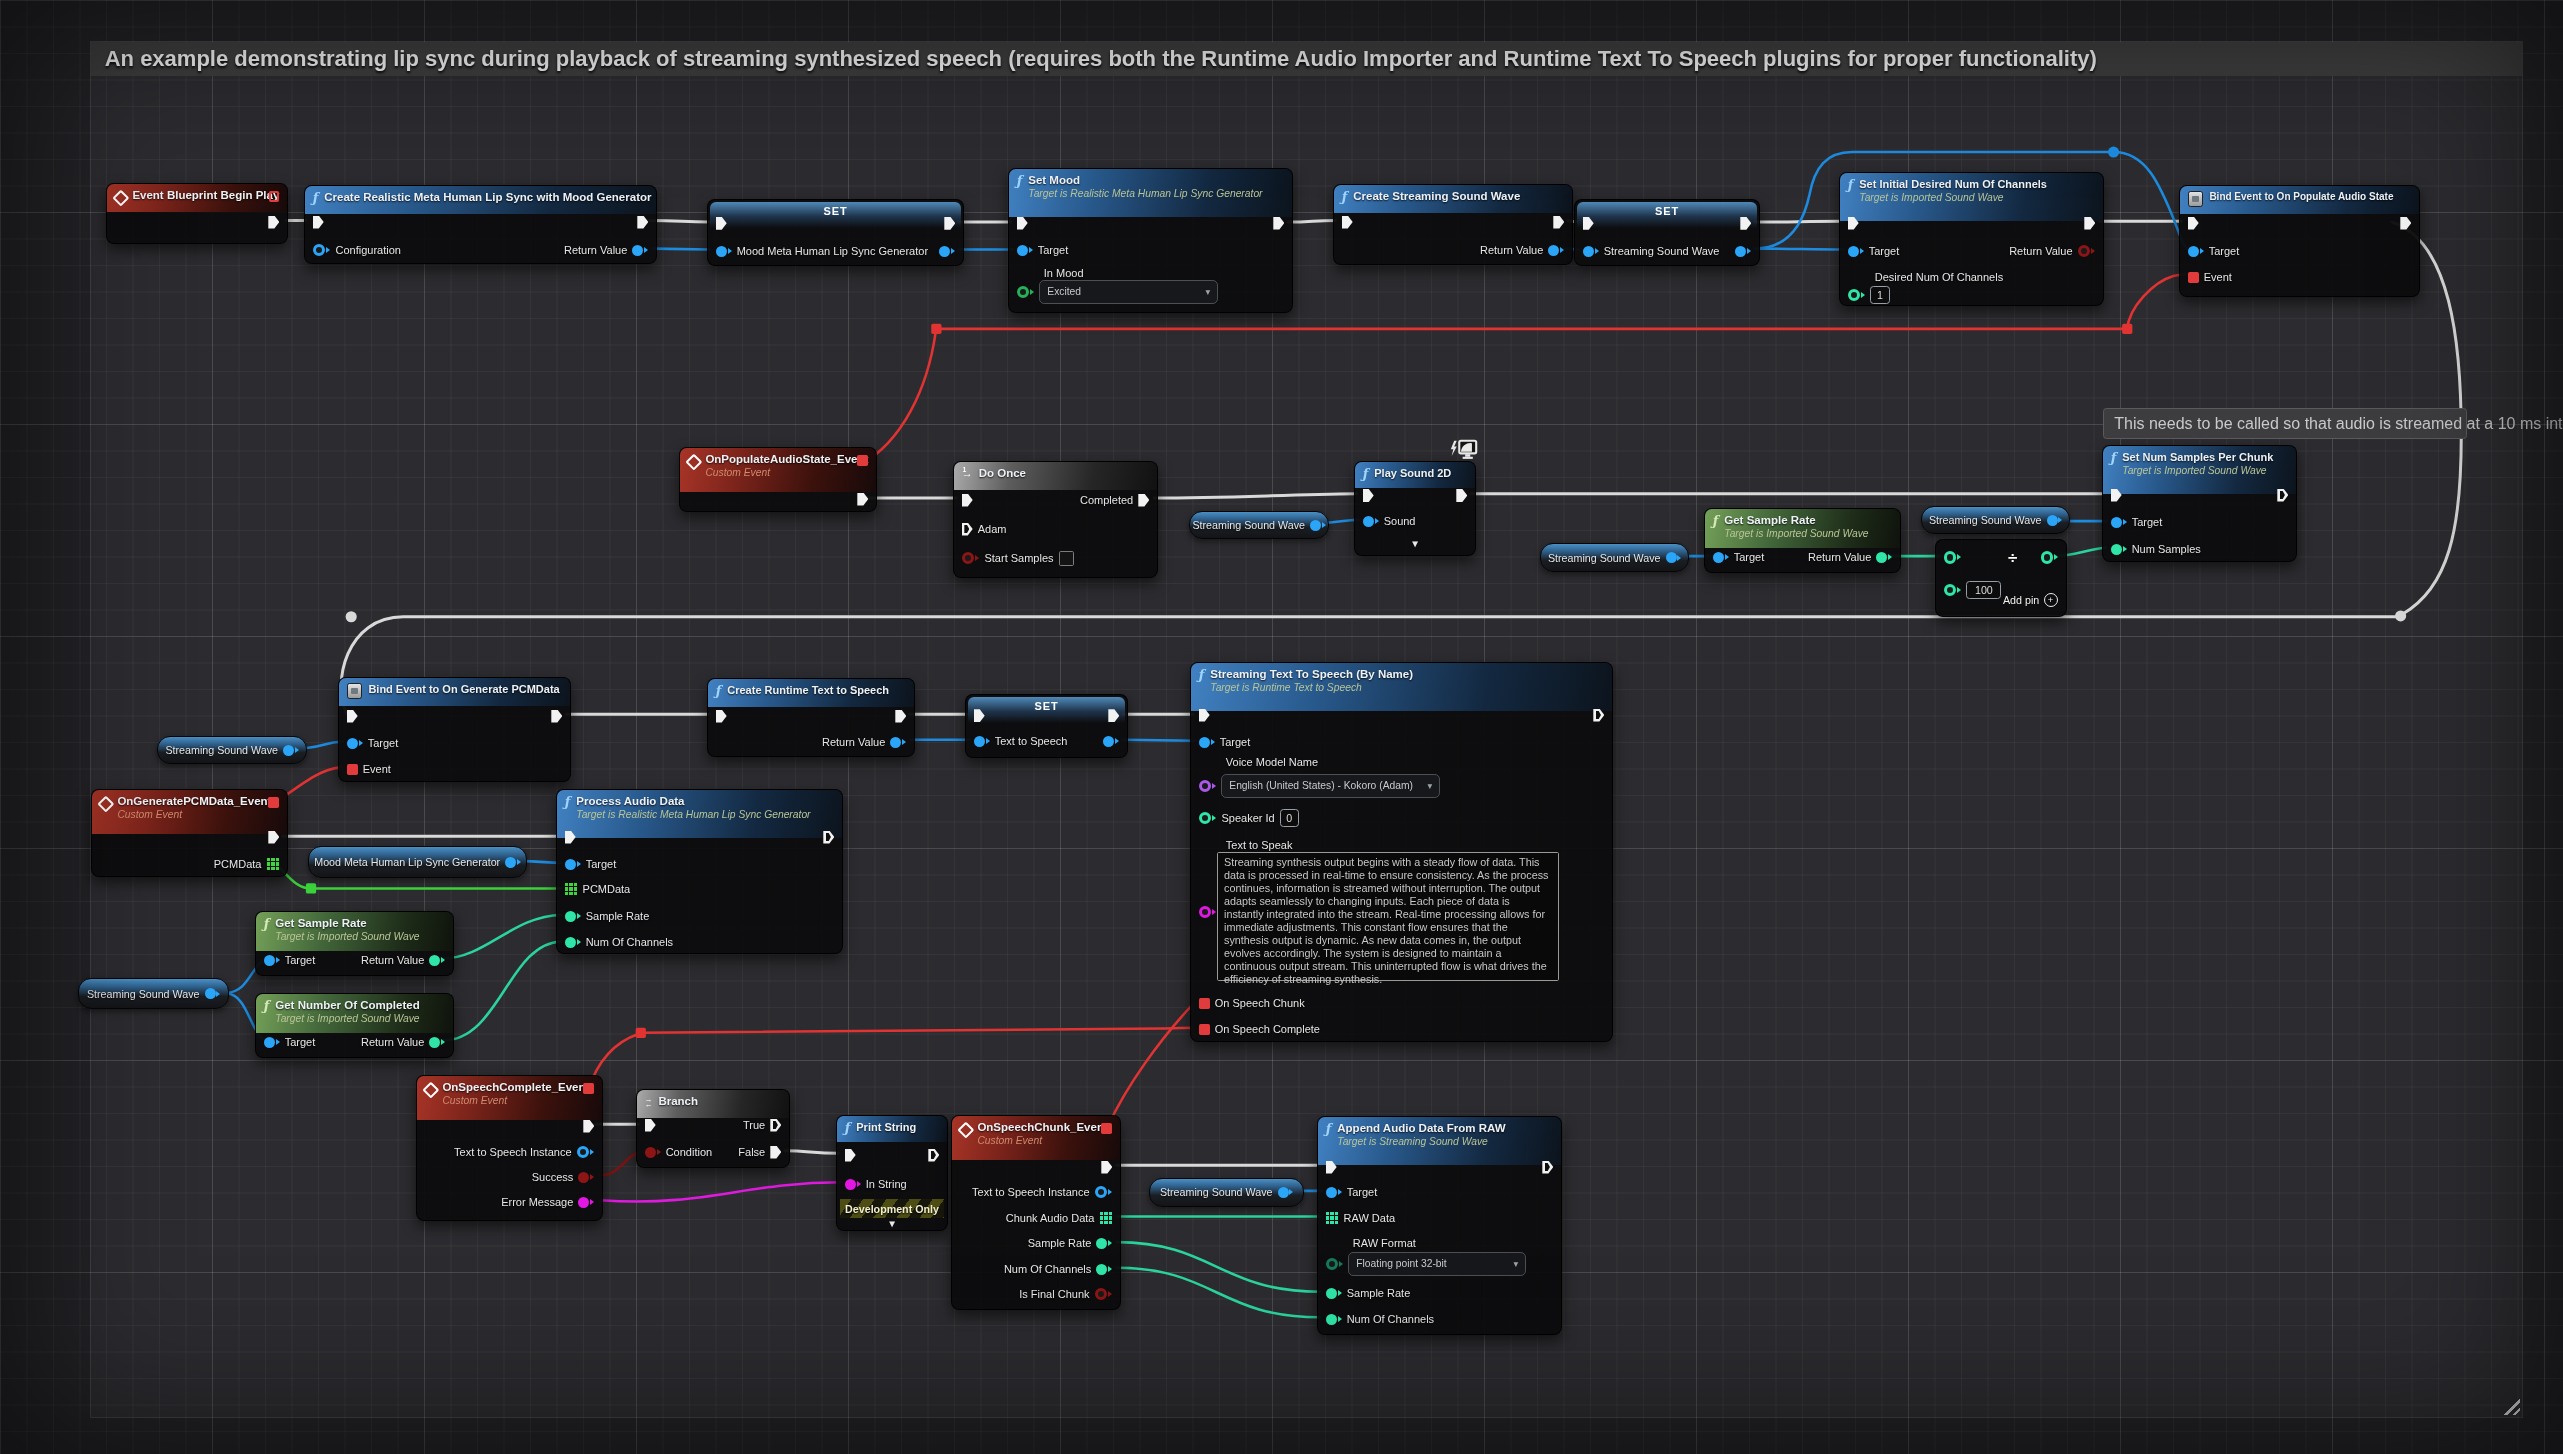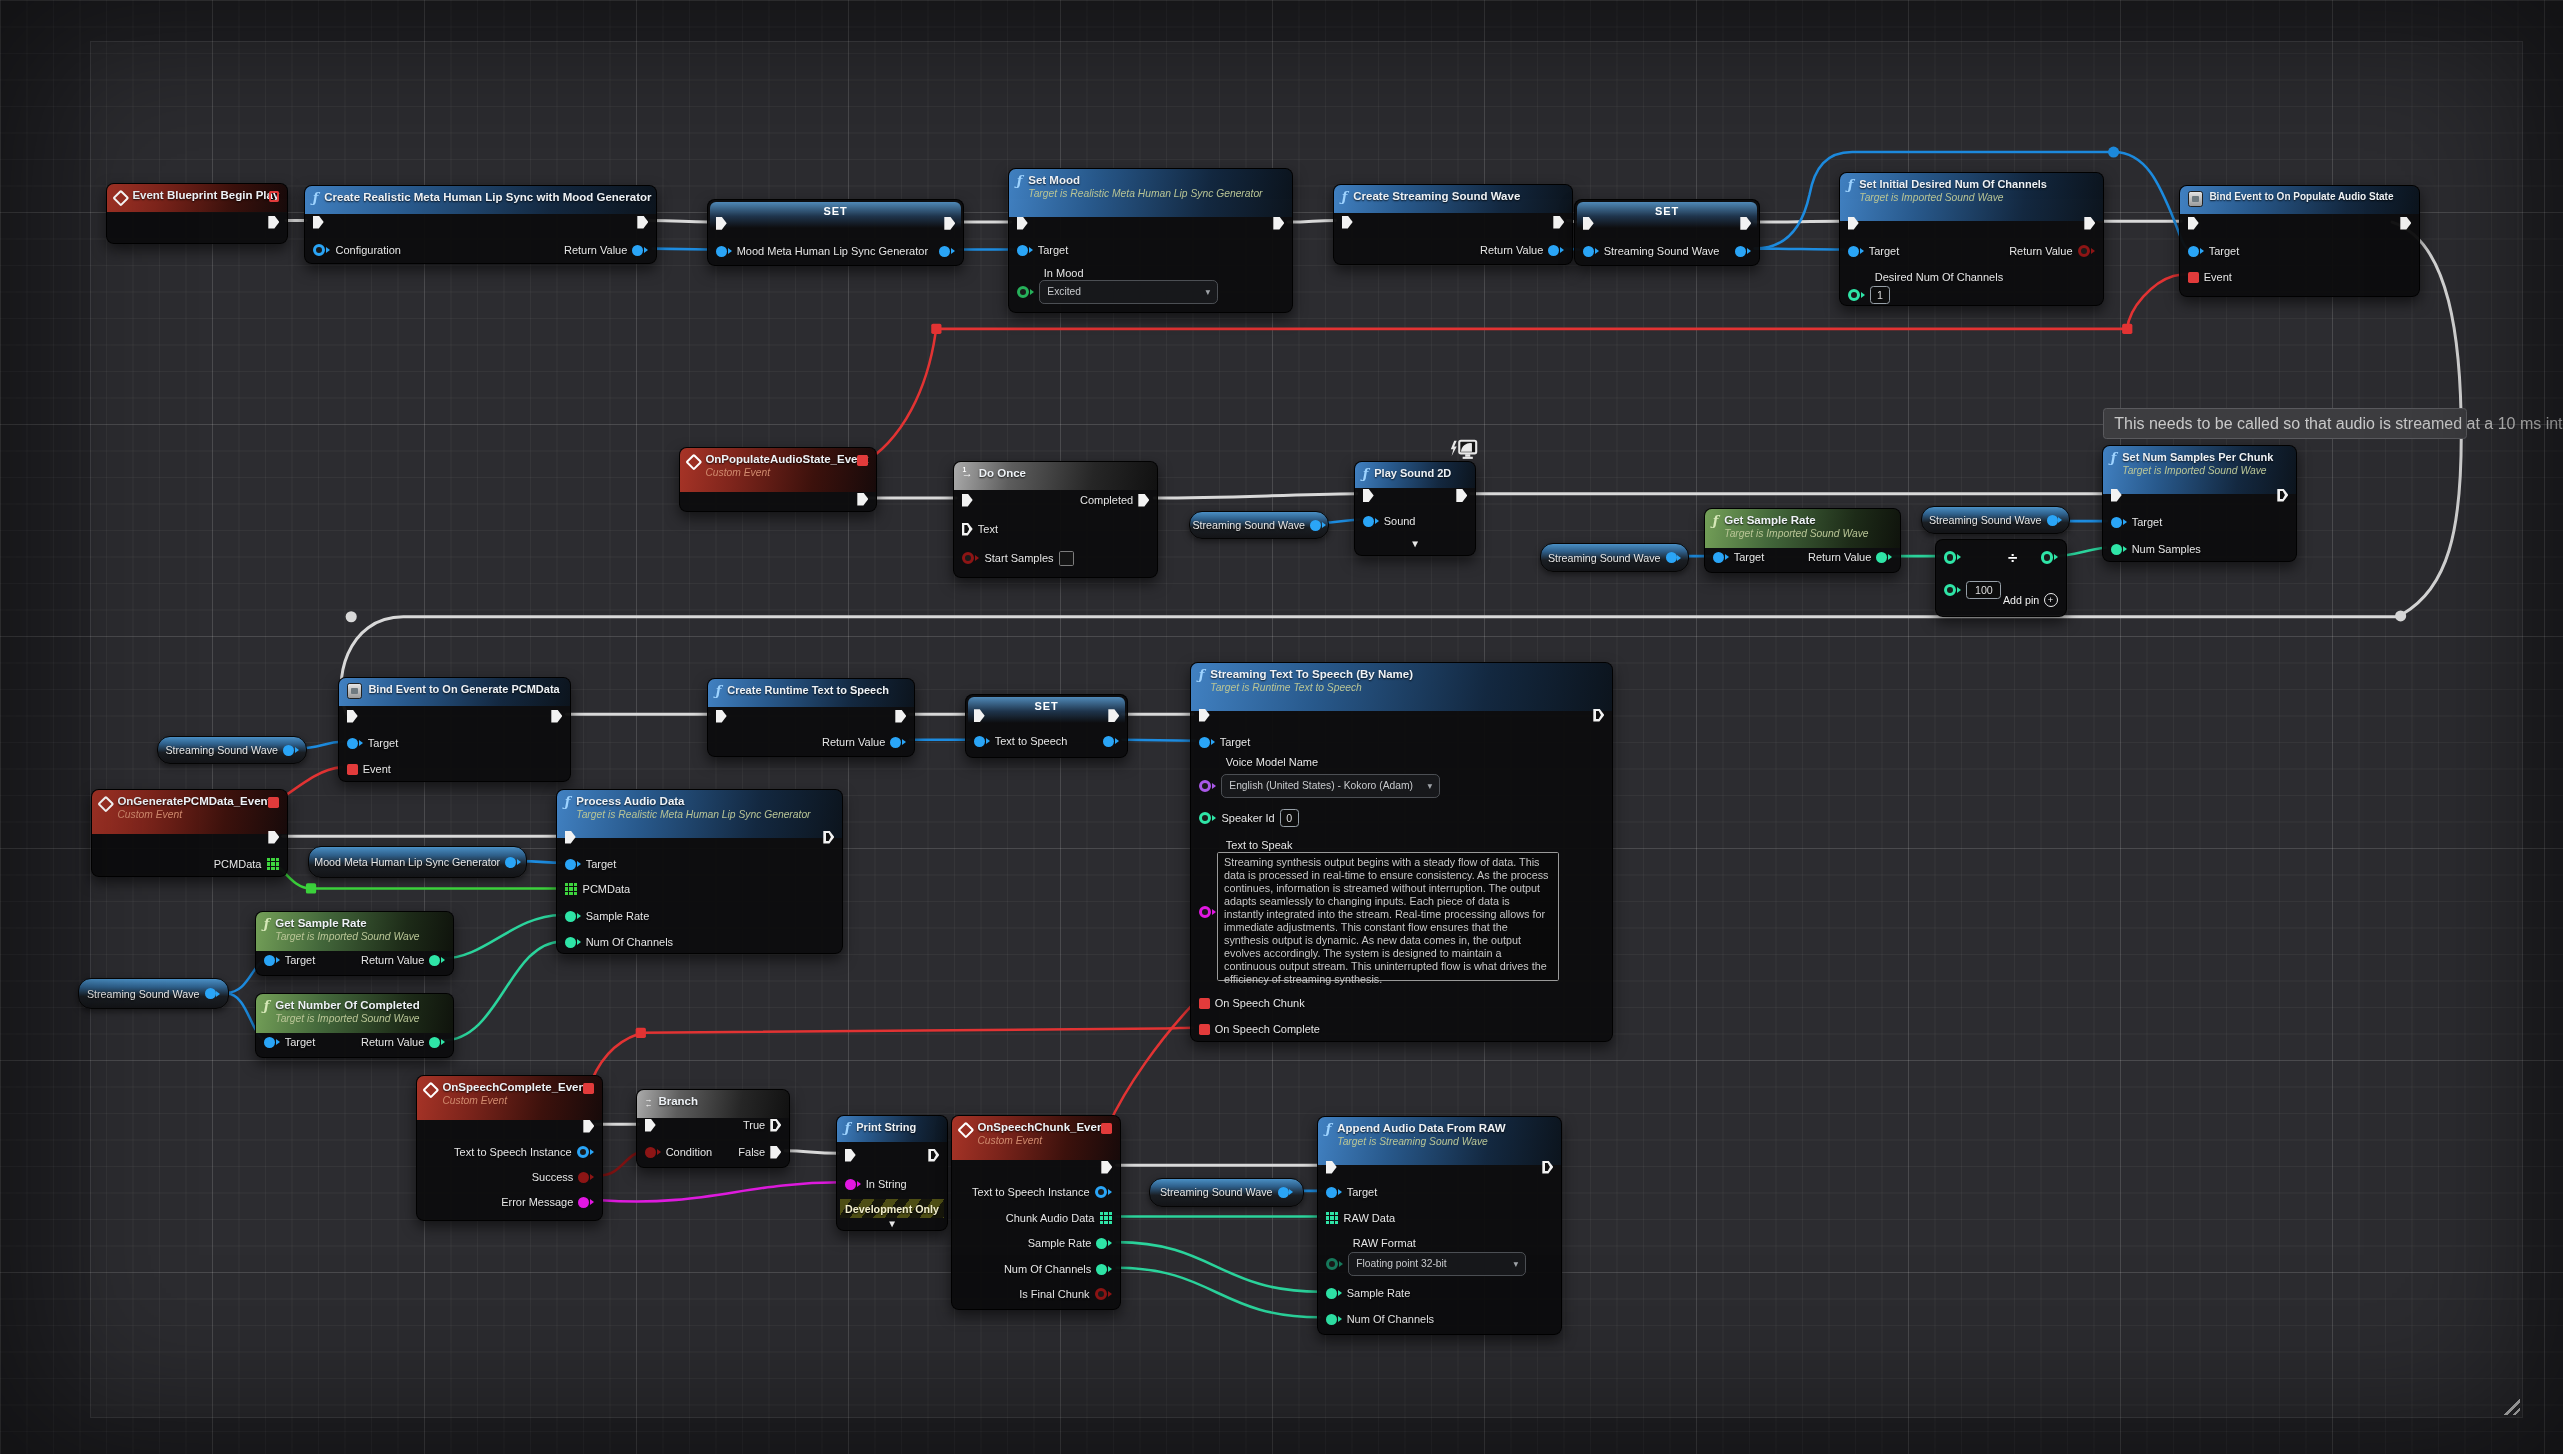--- a/index.html
+++ b/index.html
@@ -89,20 +89,21 @@
     background:linear-gradient(180deg,#4a8fc4 0%,#2e5f8a 28%,#1a1e23 60%,#131417 100%);
     display:flex;align-items:center;justify-content:center;gap:5.1px;padding:0 7.7px;color:#ecf0f4;font-size:10.7px;white-space:nowrap;}
   .monitor{position:absolute;top:-23px;right:-3.4px;}
 </style>
 </head>
 <body>
 
 <div class="canvas">
 
   <div class="gcomment outer" style="left:90px;top:41px;width:2431px;height:1375px;">
+    <div class="gc-titlebar">An example demonstrating lip sync during playback of streaming synthesized speech (requires both the Runtime Audio Importer and Runtime Text To Speech plugins for proper functionality)</div>
     <div class="gc-handle"></div>
   </div>
 
 
   <svg id="wires" width="2563" height="1454" viewBox="0 0 3000 1702">
       <path d="M335,258 L358,258" fill="none" stroke="#d9d9d9" stroke-width="3.5" stroke-linecap="round"></path>
       <path d="M760,258 C795,258 800,260 830,260" fill="none" stroke="#d9d9d9" stroke-width="3.5" stroke-linecap="round"></path>
       <path d="M1122,260 C1150,260 1155,260 1183,260" fill="none" stroke="#d9d9d9" stroke-width="3.5" stroke-linecap="round"></path>
       <path d="M1508,260 C1535,260 1538,258 1563,258" fill="none" stroke="#d9d9d9" stroke-width="3.5" stroke-linecap="round"></path>
       <path d="M1835,258 C1840,258 1842,260 1845,260" fill="none" stroke="#d9d9d9" stroke-width="3.5" stroke-linecap="round"></path>
@@ -491,21 +492,21 @@
             </span>
           </span>
         </div>
         <div class="row" style="top: 54px;">
           <span class="side">
             <span class="pinwrap">
               <span class="pexec">
                 <span class="pexec-in"></span>
               </span>
             </span>
-            <span class="lbl">Text</span>
+            <span class="lbl">Adam</span>
           </span>
         </div>
         <div class="row" style="top: 83px;">
           <span class="side">
             <span class="pinwrap">
               <span class="pring" style="border-color: rgb(141, 21, 21);"></span>
               <span class="ptail" style="border-left-color: rgb(141, 21, 21);"></span>
             </span>
             <span class="lbl">Start Samples</span>
             <span class="chk"></span>

